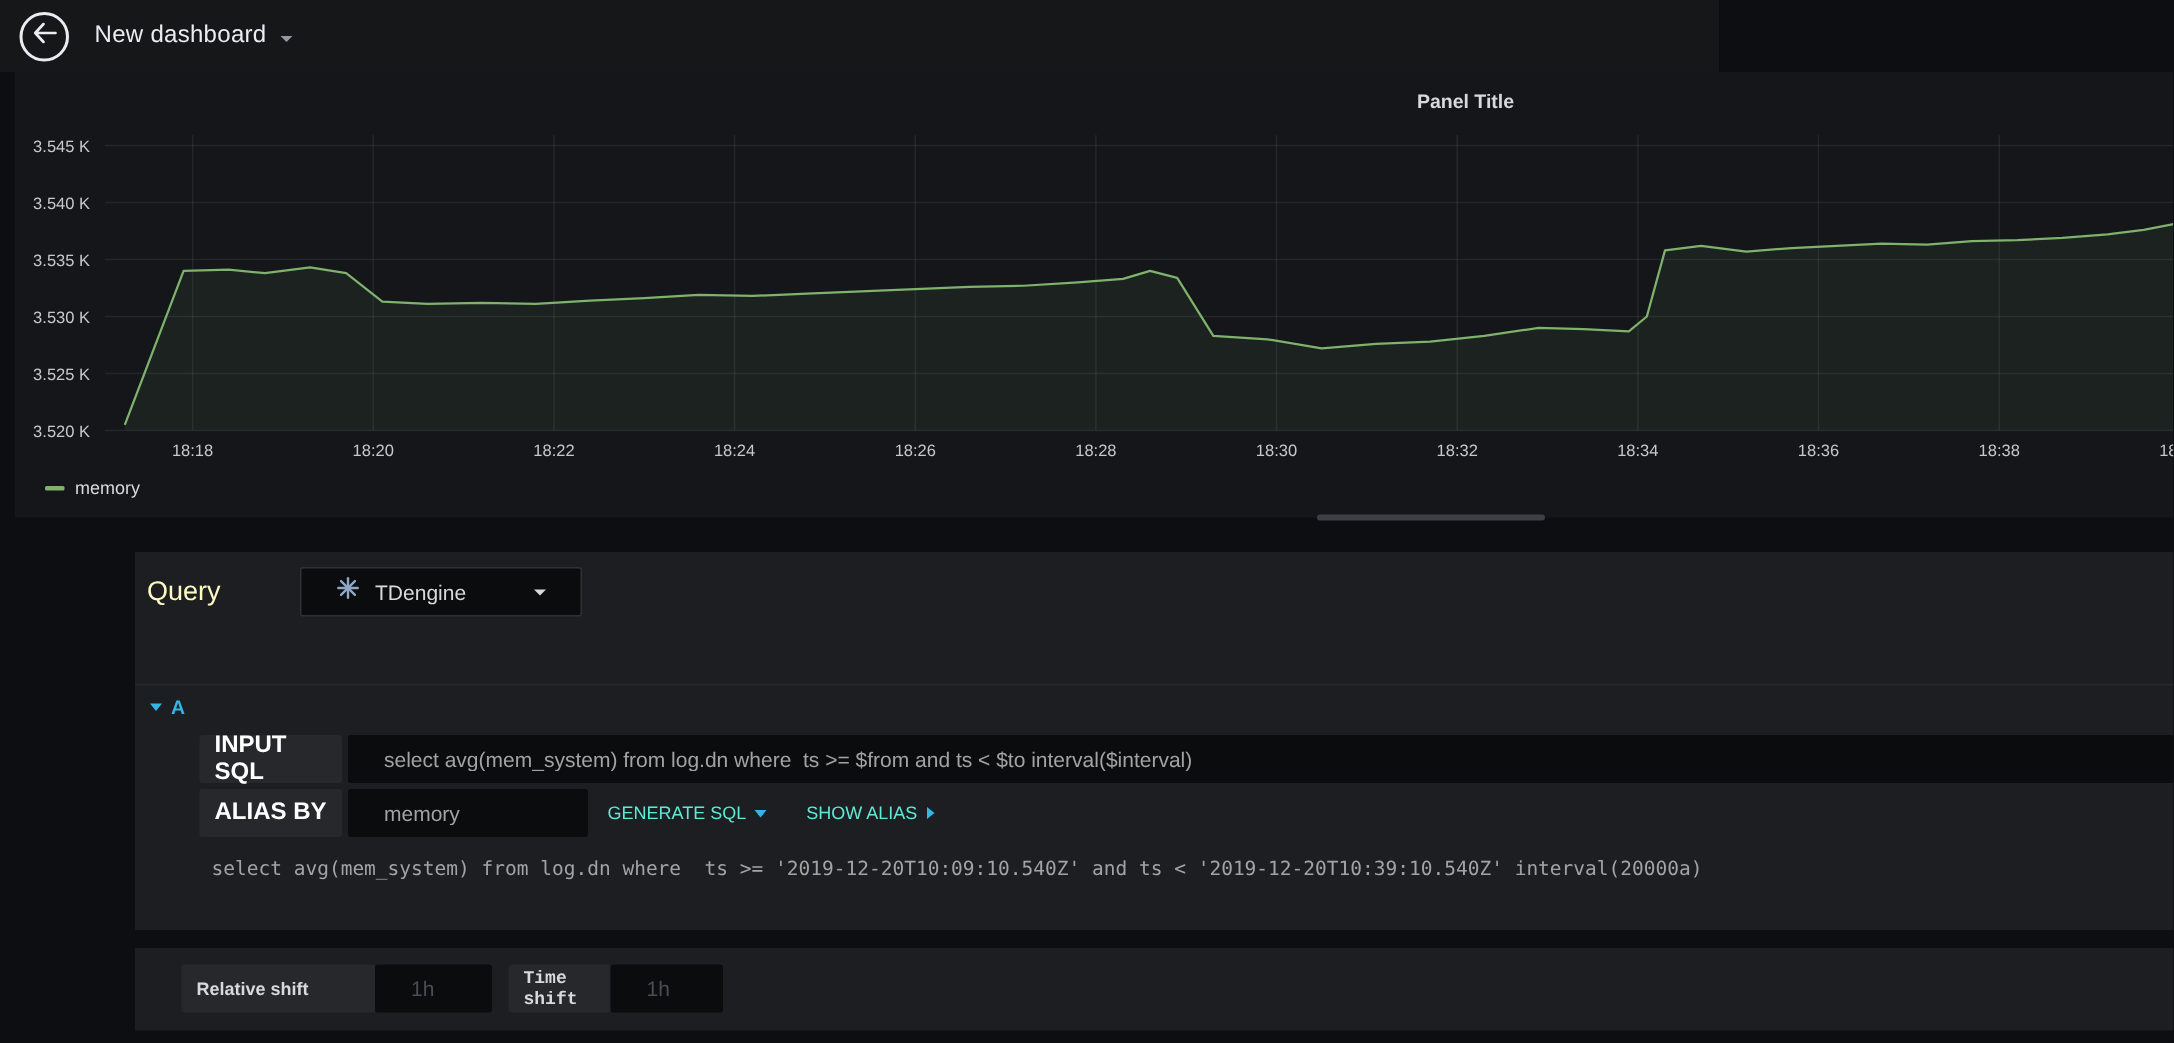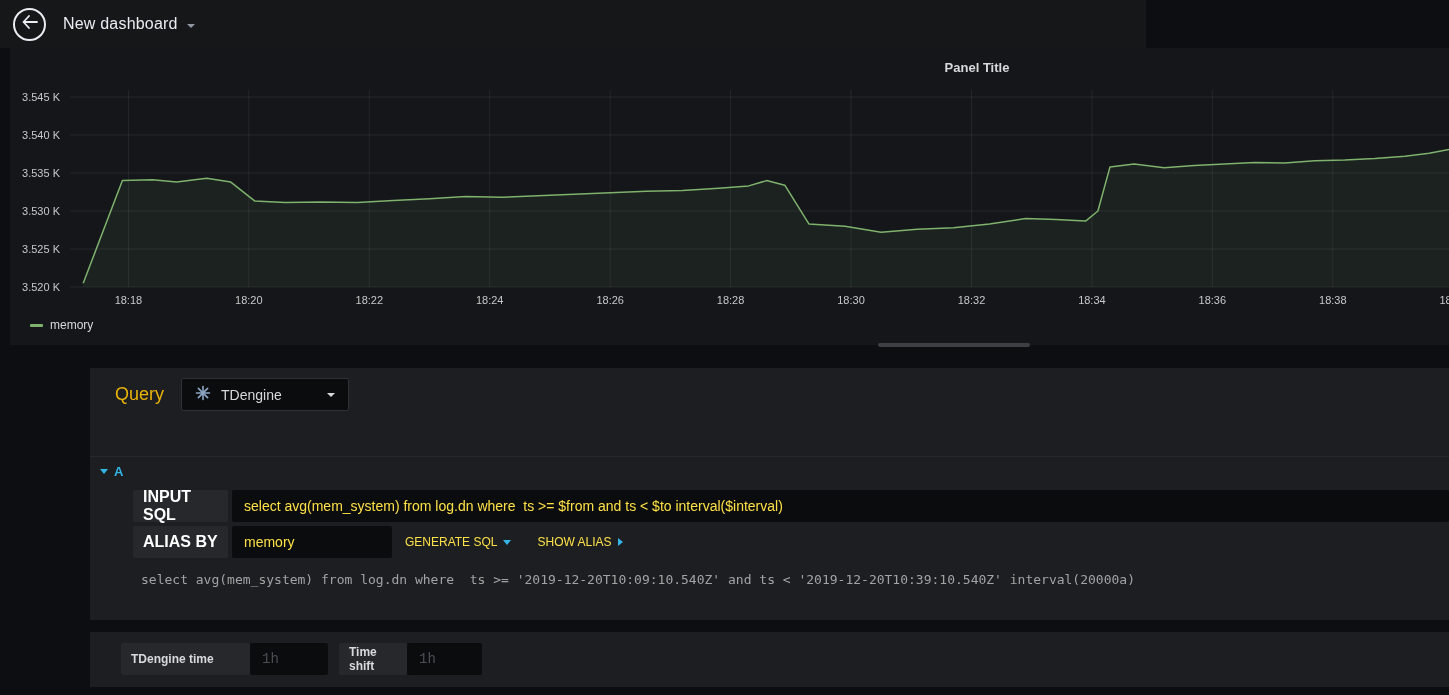--- a/index.html
+++ b/index.html
@@ -29,55 +29,55 @@
   .legend-label { font-size:12px; color:#d8d9da; }
   .scroll-handle { position:absolute; top:343px; left:878px; width:152px; height:4px;
                    border-radius:2px; background:#3d3f44; cursor:grab; }
 
   
   .side-tabs { position:absolute; top:345px; left:0; width:75px; height:350px; }
 
   
   .query-pane { position:absolute; left:90px; top:368px; width:1359px; height:252px; background:#1c1e22; }
   .q-header { position:absolute; top:10px; left:8px; display:flex; align-items:center; gap:17px; }
-  .q-title { font-size:18px; font-weight:500; color:#eab308;margin-left:17px; }
-  .ds-select { width:168px; height:33px; background:#0b0c0e; border:1px solid #2c3235; border-radius:2px;
-               display:flex; align-items:center; gap:10px; padding:0 13px; cursor:pointer; }
+  .q-title { font-size:18px; font-weight:500; color:#fef9c3; }
+  .ds-select { width:188px; height:33px; background:#0b0c0e; border:1px solid #2c3235; border-radius:2px;
+               display:flex; align-items:center; gap:10px; padding:0 23px; cursor:pointer;margin-left:36px; }
   .ds-name { font-size:14px; color:#d8d9da; flex:1; }
   .caret-down-blue { width:0; height:0; border-left:4px solid transparent; border-right:4px solid transparent;
                      border-top:4px solid #d8d9da; }
   .q-row-head { position:absolute; top:88px; left:0; width:100%; border-top:1px solid #26282c;
                 padding:7px 0 0 10px; display:flex; align-items:center; gap:6px; cursor:pointer; }
   .collapse-caret { width:0; height:0; border-left:4px solid transparent; border-right:4px solid transparent;
                     border-top:5px solid #33b5e5; }
   .q-letter { color:#33b5e5; font-size:13px; font-weight:700; }
   .sql-row1 { position:absolute; top:122px; left:43px; right:0; height:32px; display:flex; }
   .sql-row2 { position:absolute; top:158px; left:43px; right:0; height:32px; display:flex; }
   .form-label { width:95px; height:32px; background:#26282c; color:#ffffff; font-size:16px; font-weight:700;
                 display:flex; align-items:center; padding:0 10px; margin-right:4px; border-radius:2px; flex:0 0 auto; }
-  .gf-input { height:32px; background:#0b0c0e; border:none; outline:none; color:#fde047; font-size:14px;
-              padding:0 12px; border-radius:2px; font-family:"Liberation Sans", sans-serif; }
+  .gf-input { height:32px; background:#0b0c0e; border:none; outline:none; color:#a3a3a3; font-size:14px;
+              padding:0 24px; border-radius:2px; font-family:"Liberation Sans", sans-serif; }
   .sql-input { flex:1; }
   .alias-input { width:160px; flex:0 0 auto; }
-  .blue-btn { display:flex; align-items:center; gap:6px; color:#fde047; font-size:12px; font-weight:500;
+  .blue-btn { display:flex; align-items:center; gap:6px; color:#5eead4; font-size:12px; font-weight:500;
               height:32px; padding:0 13px; cursor:pointer; white-space:nowrap; }
   .caret-right-blue { width:0; height:0; border-top:4px solid transparent; border-bottom:4px solid transparent;
                       border-left:5px solid #33b5e5; }
   .caret-dn2-blue { width:0; height:0; border-left:4px solid transparent; border-right:4px solid transparent;
                     border-top:5px solid #33b5e5; }
   .gen-sql { position:absolute; top:204px; left:51px; font-family:"DejaVu Sans Mono", monospace;
              font-size:13px; color:#a3a3a3; white-space:pre; }
 
   
   .time-pane { position:absolute; left:90px; top:632px; width:1359px; height:55px; background:#1c1e22; }
   .time-row { position:absolute; top:11px; left:31px; display:flex; align-items:center; }
   .time-label { height:32px; background:#26282c; color:#d8d9da; font-size:12px; font-weight:700;
                 display:flex; align-items:center; padding:0 10px; border-radius:2px; flex:0 0 auto; }
-  .rt-label { width:129px; } .ts-label { width:68px; margin-left:11px; }
-  .time-input { width:78px; flex:0 0 auto;font-family:Liberation Mono, monospace; }
+  .rt-label { width:129px; } .ts-label { width:68px; margin-left:11px;font-family:Liberation Mono, monospace; }
+  .time-input { width:78px; flex:0 0 auto; }
   .ts-input { width:75px; }
   input::placeholder { color:#4a4e54; opacity:1; }
 </style>
 </head>
 <body>
 
 <div class="top-header">
   <div class="back-btn">
     <span>
       <svg width="16" height="14" viewBox="0 0 16 14">
@@ -188,18 +188,18 @@
       <span>SHOW ALIAS</span>
       <span class="caret-right-blue"></span>
     </div>
   </div>
 
   <div class="gen-sql">select avg(mem_system) from log.dn where  ts &gt;= '2019-12-20T10:09:10.540Z' and ts &lt; '2019-12-20T10:39:10.540Z' interval(20000a)</div>
 </div>
 
 <div class="time-pane">
   <div class="time-row">
-    <div class="time-label rt-label">TDengine time</div>
+    <div class="time-label rt-label">Relative shift</div>
     <input class="gf-input time-input" type="text" placeholder="1h" style="">
     <div class="time-label ts-label">Time shift</div>
     <input class="gf-input time-input ts-input" type="text" placeholder="1h" style="">
   </div>
 </div>
 
 </body></html>

